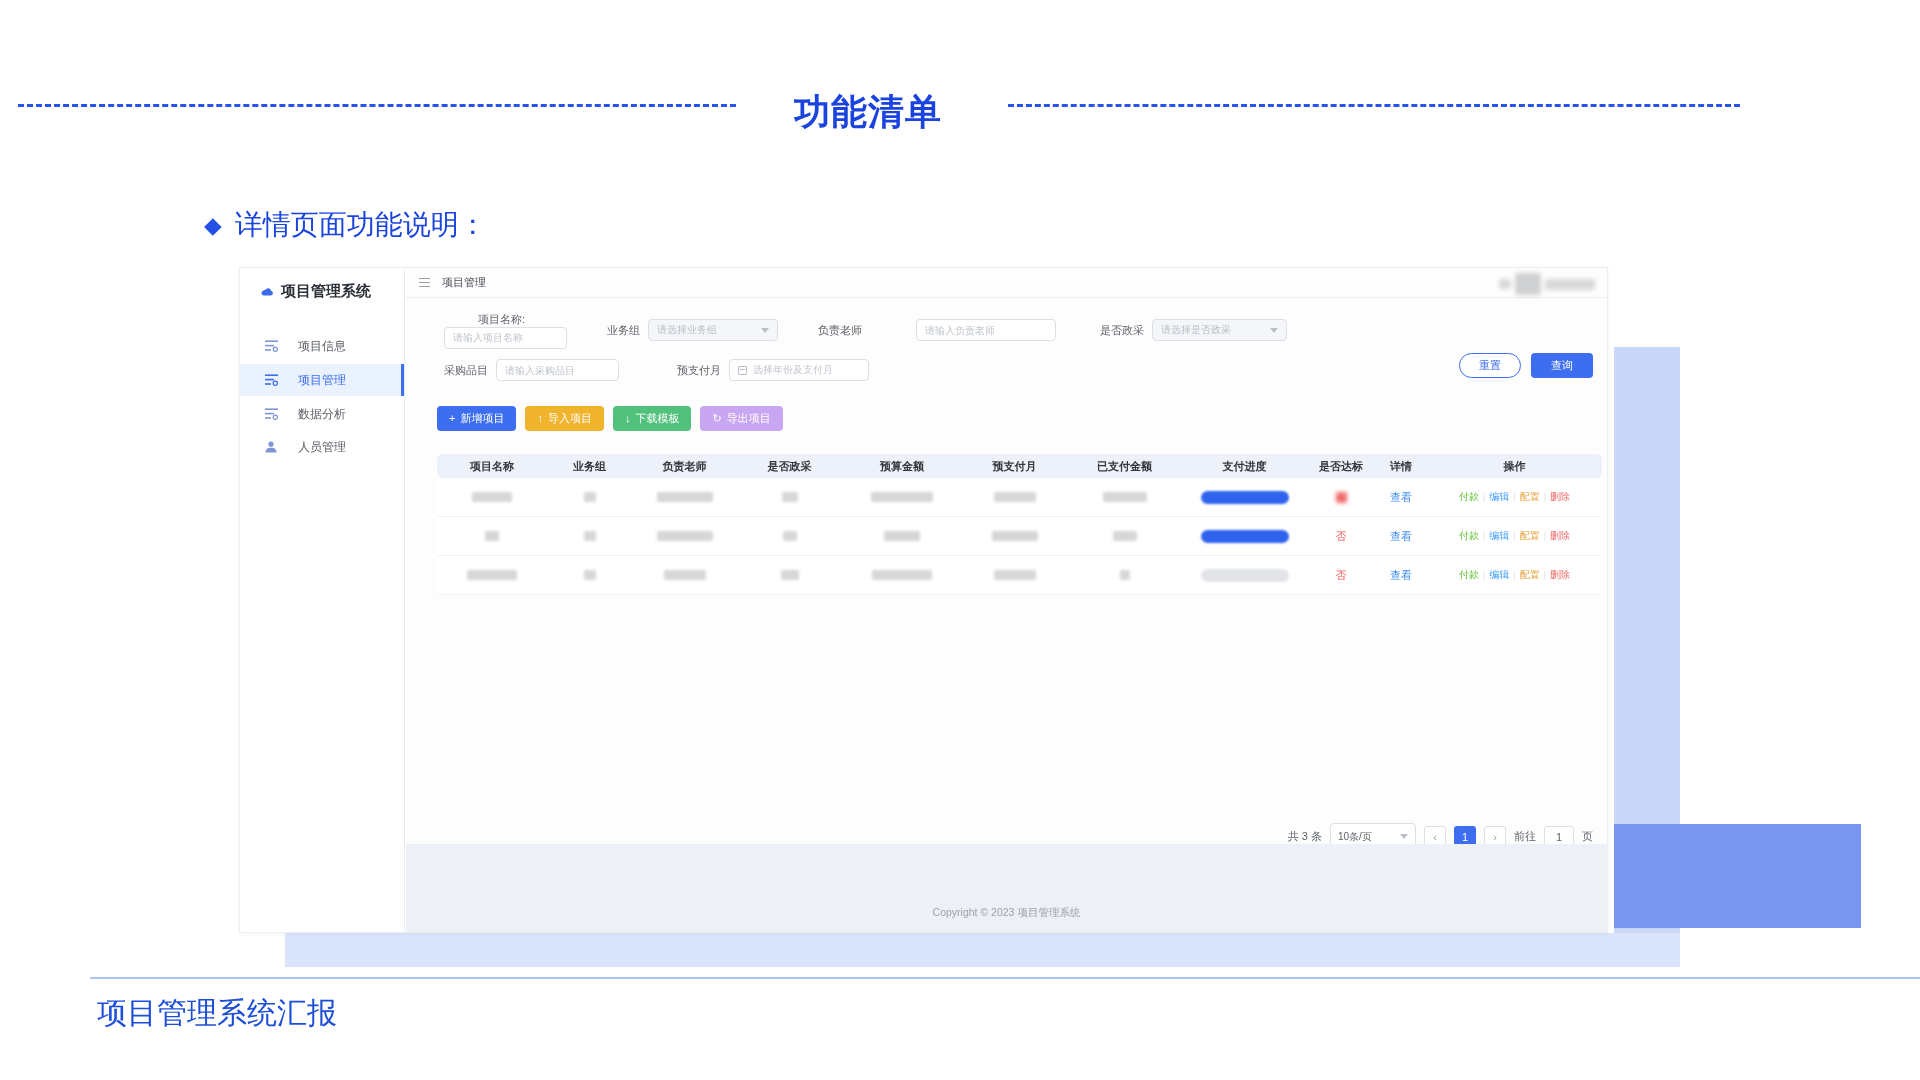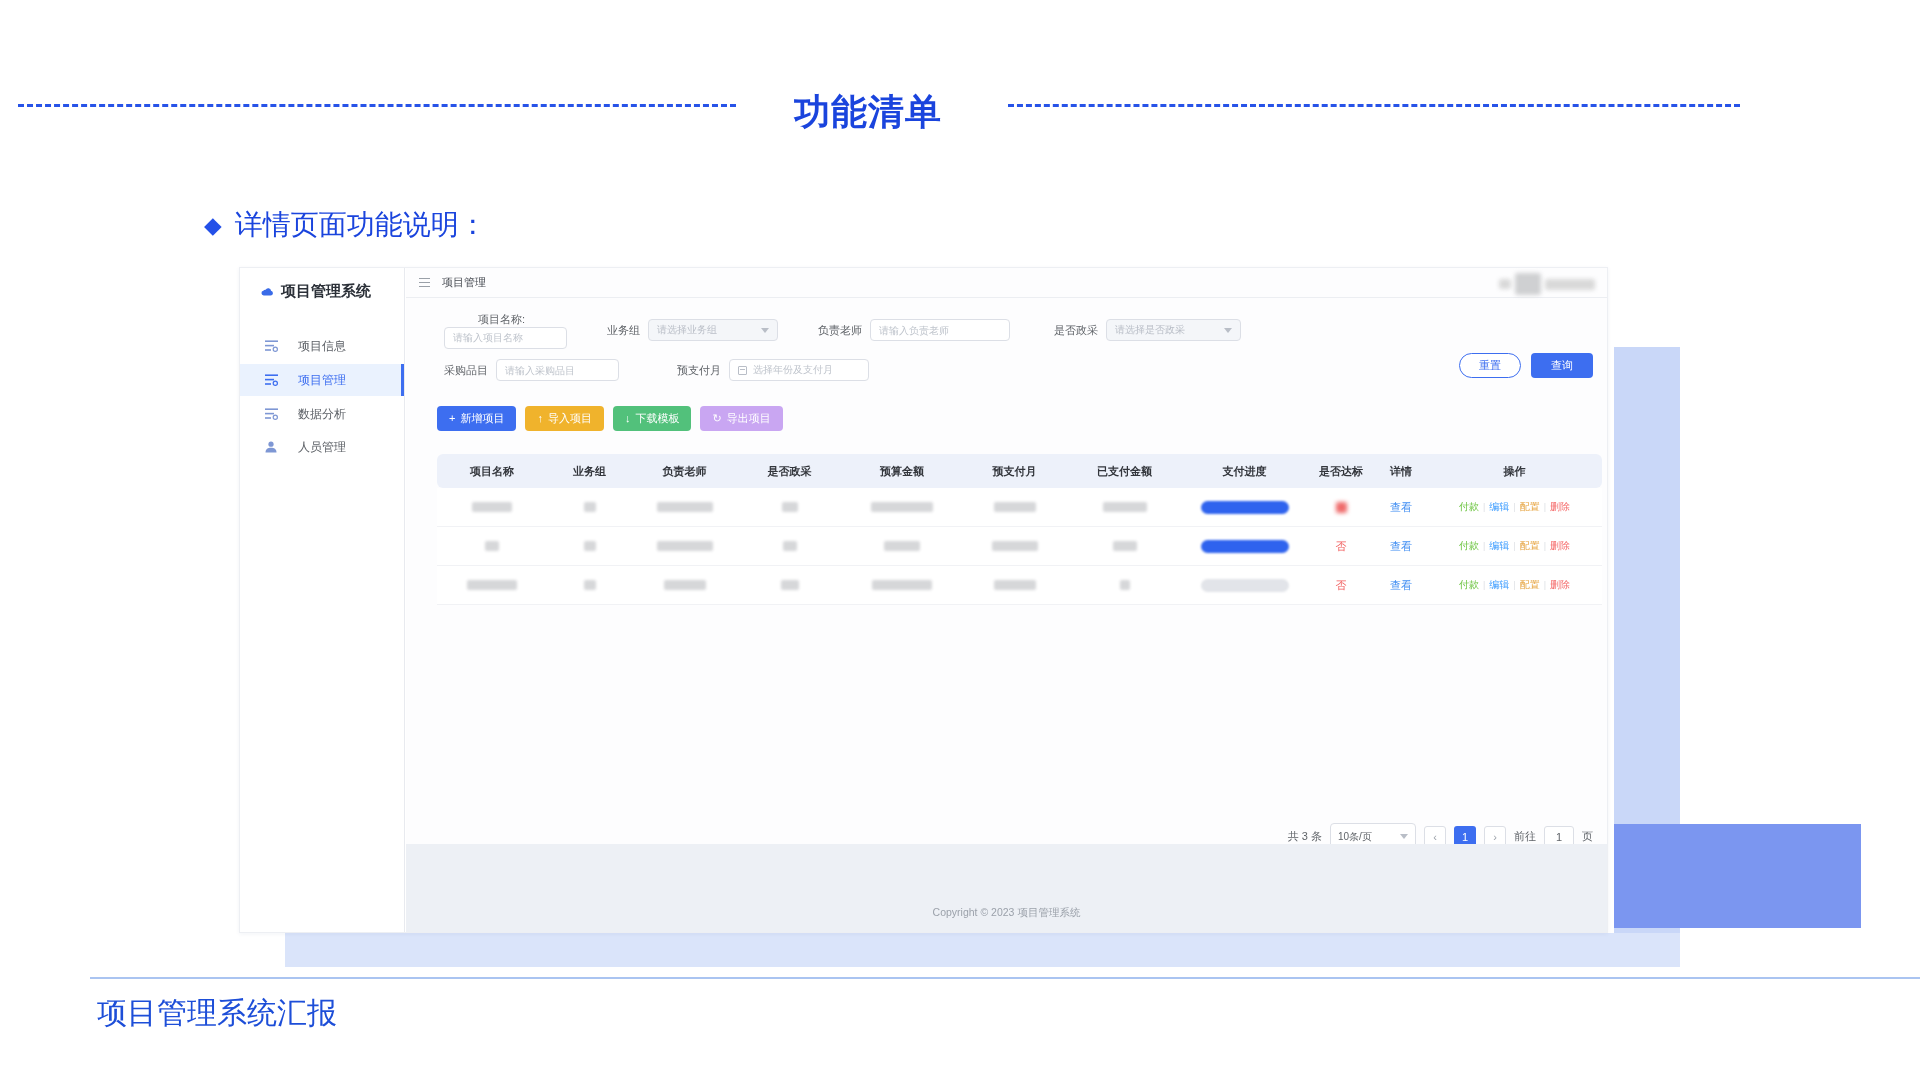--- a/index.html
+++ b/index.html
@@ -68,21 +68,21 @@
 
   
   .toolbar{position:absolute;top:138px;left:31px;display:flex;gap:9px;}
   .tb-btn{height:25px;border-radius:4px;color:#fff;font-size:11px;display:flex;align-items:center;gap:5px;
           padding:0 12px;border:none;cursor:pointer;}
   .tb-ico{font-size:11px;line-height:1;}
 
   
   .table{position:absolute;top:186px;left:31px;width:1165px;font-size:11px;}
   .tr{display:grid;grid-template-columns:110px 85px 105px 105px 120px 105px 115px 125px 68px 52px 175px;align-items:center;}
-  .thead{height:34px;background:#edf1fa;font-weight:700;color:#33363c;border-radius:6px;}
+  .thead{height:24px;background:#edf1fa;font-weight:700;color:#33363c;border-radius:6px;}
   .th,.td{display:flex;justify-content:center;align-items:center;}
   .row{height:39px;border-bottom:1px solid #f1f2f5;background:#fff;}
   .redact{height:10px;border-radius:2px;background:#d6d7d9;filter:blur(1.5px);}
   .progress{width:88px;height:13px;border-radius:7px;background:#2f63ee;filter:blur(1.2px);}
   .progress.gray{background:#e2e4e9;filter:blur(1px);}
   .reach{color:#f15d5d;}
   .reach-redact{width:11px;height:11px;background:#ef6a6a;filter:blur(2px);border-radius:2px;}
   .detail-link{color:#3f8df2;cursor:pointer;}
   .ops{display:flex;align-items:center;}
   .op{font-size:10px;cursor:pointer;white-space:nowrap;}
@@ -205,21 +205,21 @@
           </div>
           <div class="f-group" style="margin-right: 40px;">
             <span class="f-label">业务组</span>
             <div class="f-input f-select" style="width: 130px;">
               <span>请选择业务组</span>
               <span class="caret"></span>
             </div>
           </div>
           <div class="f-group" style="margin-right: 44px;">
             <span class="f-label">负责老师</span>
-            <input class="f-input" placeholder="请输入负责老师" readonly="" style="width: 140px;">
+            <input class="f-input" placeholder="请输入负责老师" readonly="" style="width: 140px; margin-left: 46px;">
           </div>
           <div class="f-group" style="margin-right: 0px;">
             <span class="f-label">是否政采</span>
             <div class="f-input f-select" style="width: 135px;">
               <span>请选择是否政采</span>
               <span class="caret"></span>
             </div>
           </div>
         </div>
       <div class="search-row" id="search-row2">

